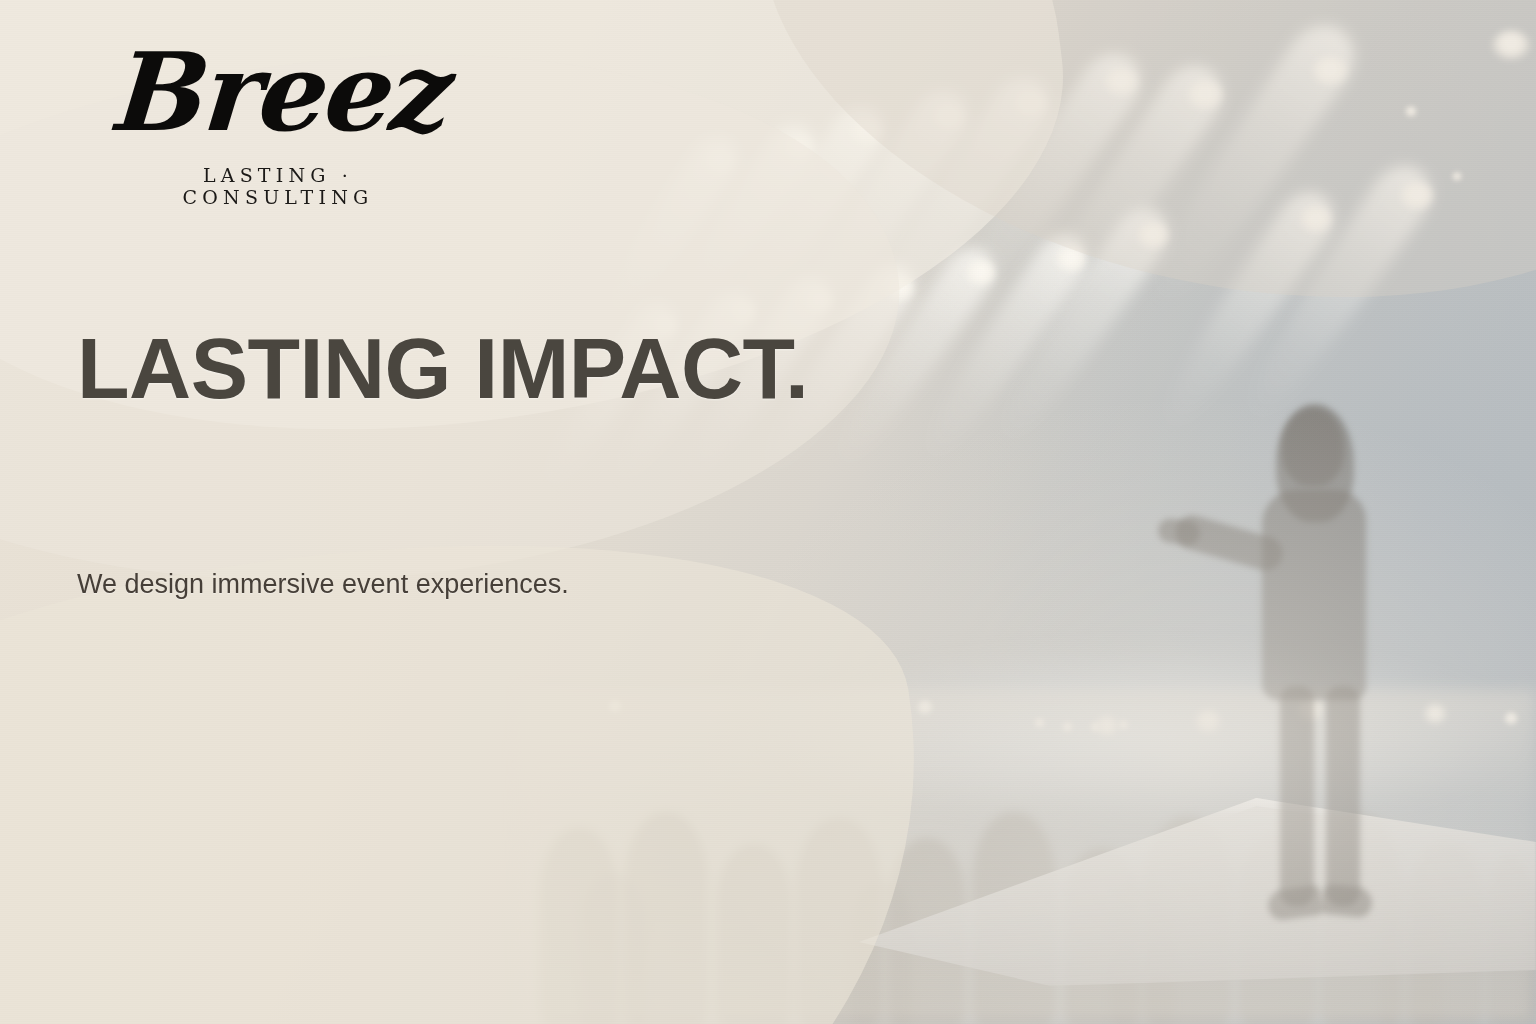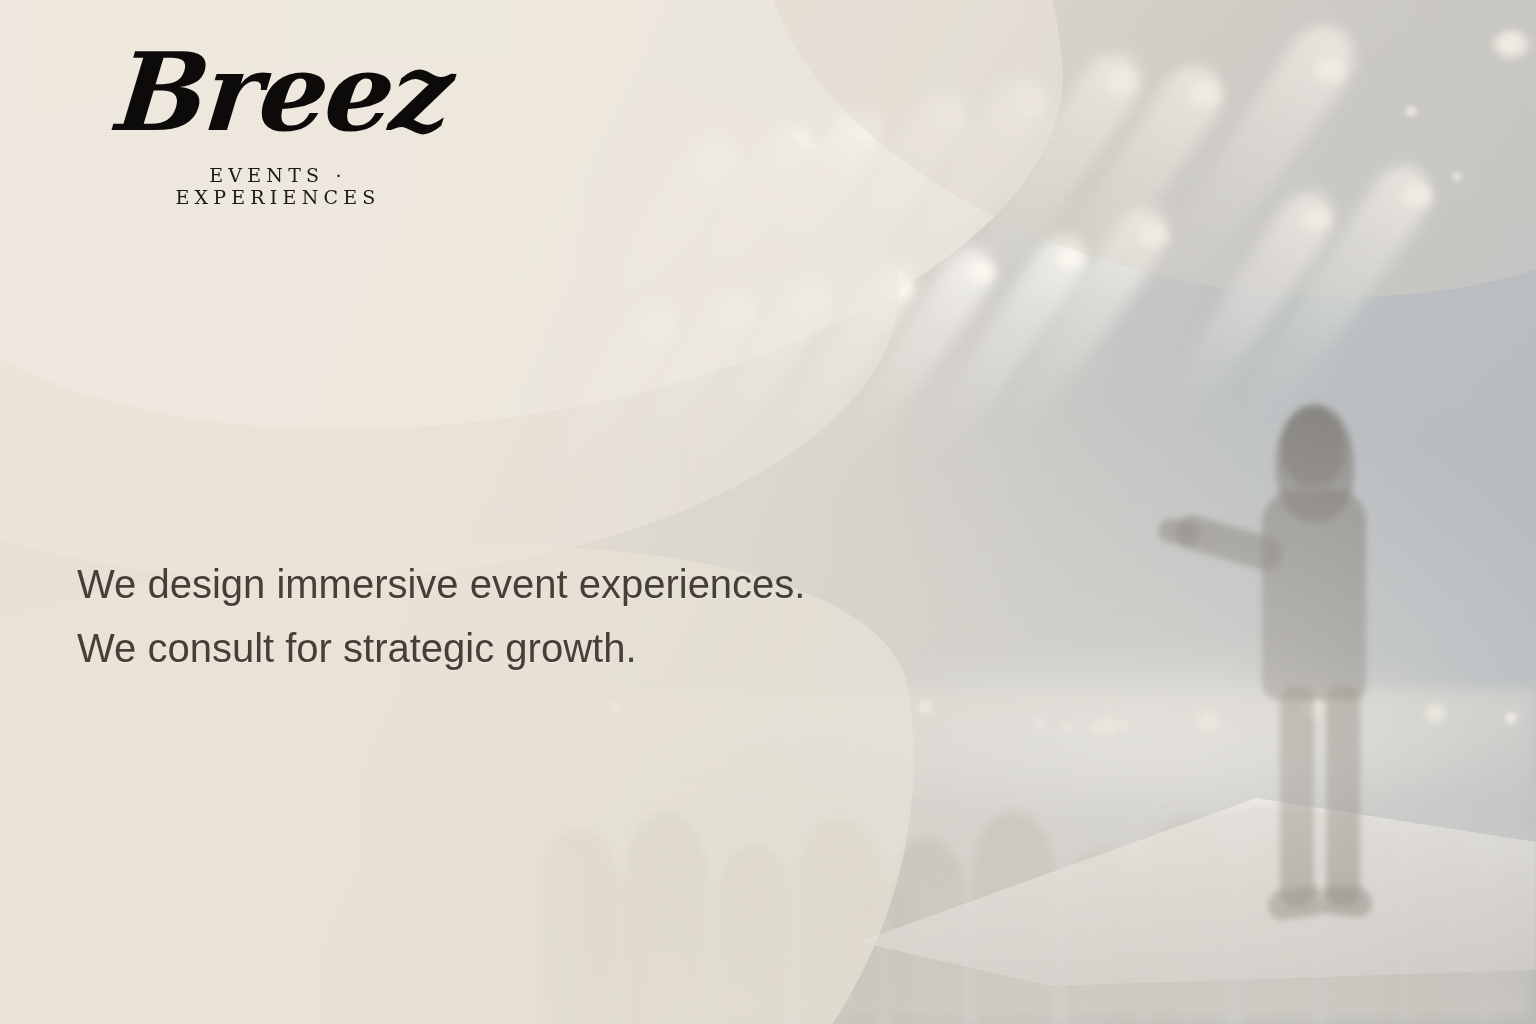--- a/index.html
+++ b/index.html
@@ -176,21 +176,21 @@
     letter-spacing:-0.5px;
     color:#4a463f;
     text-shadow:0 1px 2px rgba(255,255,255,.45);
   }
   .headline .l2 { display:block; }
 
   .subhead {
     position:absolute; left:77px; top:552px;
     font-family:"Liberation Sans", sans-serif;
     font-weight:400;
-    font-size:40px;
+    font-size:27px;
     line-height:64px;
     color:#463f38;
     text-shadow:0 1px 1px rgba(255,255,255,.4);
   }
   .subhead span { display:block; }
 
   .cta {
     position:absolute; left:77px; top:735px;
     width:395px; height:93px;
     background:#d2c8b9;
@@ -307,26 +307,26 @@
     <div class="wave wave-b"></div>
     <div class="wave wave-c"></div>
     <div class="wave wave-d"></div>
   </div>
   <div class="grain"></div>
 
   <div class="content">
 
     <div class="logo">
       <span class="logo-mark">Breez</span>
-      <span class="logo-tag">EVENTS · EXPERIENCES</span>
+      <span class="logo-tag">LASTING · CONSULTING</span>
     </div>
 
     <h1 class="headline">
+      <span class="l2">LASTING IMPACT.</span>
     </h1>
 
     <p class="subhead">
       <span>We design immersive event experiences.</span>
-      <span>We consult for strategic growth.</span>
     </p>
 
 
   </div>
 </div>
 
 </body></html>

